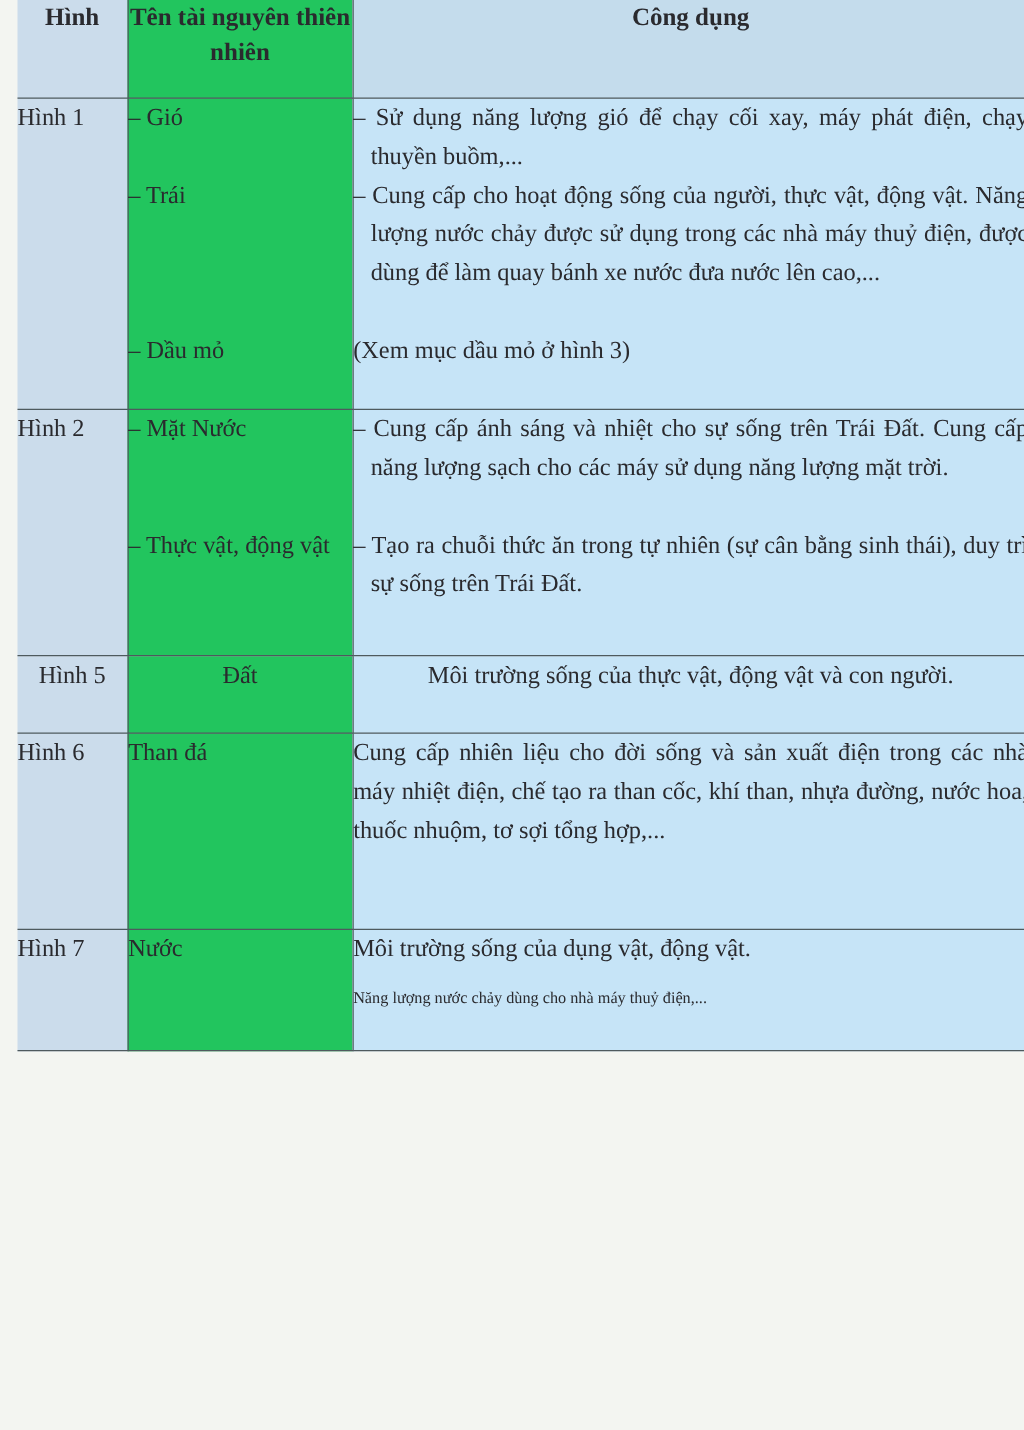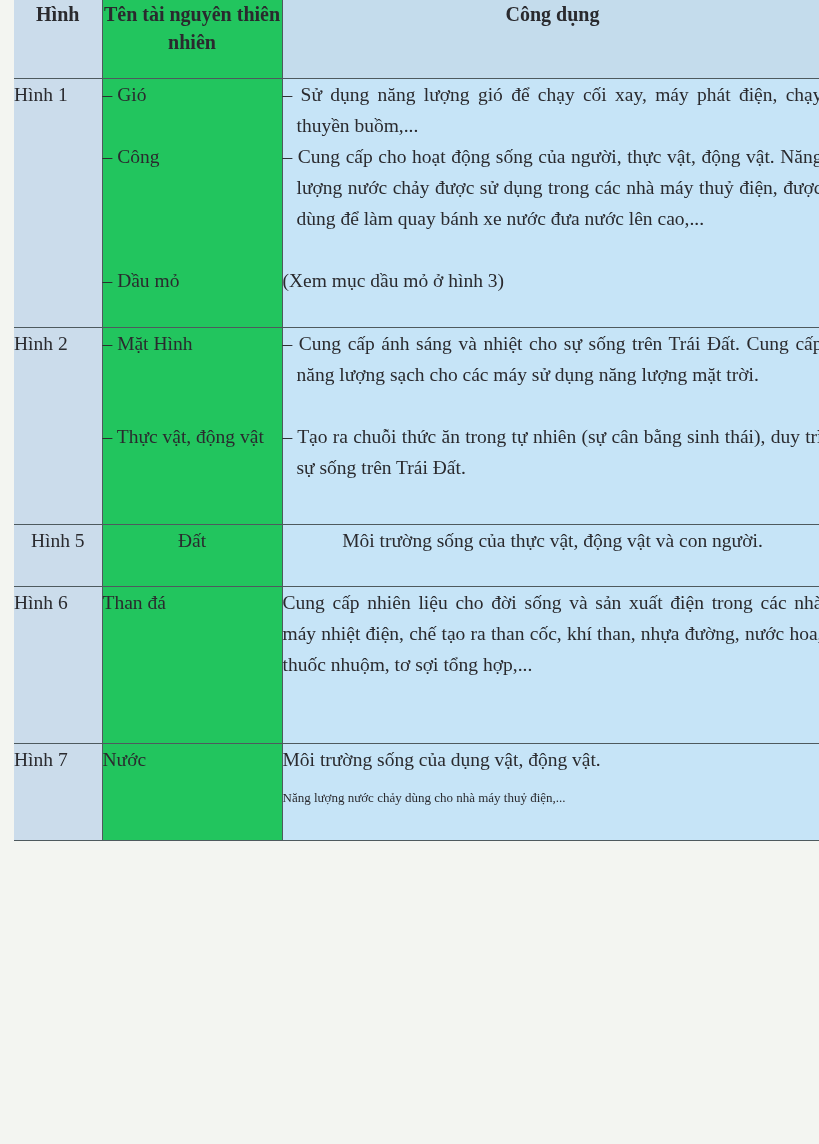--- a/index.html
+++ b/index.html
@@ -73,34 +73,34 @@
         <th class="h-name">Tên tài nguyên thiên nhiên</th>
         <th class="h-use">Công dụng</th>
       </tr>
     </thead>
     <tbody>
 
       <tr class="row-h1">
         <td class="fig">Hình 1</td>
         <td class="name">
           <span class="seg" style="height:62px">– Gió</span>
-          <span class="seg" style="height:124px">– Công</span>
+          <span class="seg" style="height:124px">– Trái</span>
           <span class="seg">– Dầu mỏ</span>
         </td>
         <td class="use">
           <span class="seg hanging" style="height:62px">– Sử dụng năng lượng gió để chạy cối xay, máy phát điện, chạy thuyền buồm,...</span>
           <span class="seg hanging" style="height:124px">– Cung cấp cho hoạt động sống của người, thực vật, động vật. Năng lượng nước chảy được sử dụng trong các nhà máy thuỷ điện, được dùng để làm quay bánh xe nước đưa nước lên cao,...</span>
           <span class="seg">(Xem mục dầu mỏ ở hình 3)</span>
         </td>
       </tr>
 
       <tr class="row-h2">
         <td class="fig">Hình 2</td>
         <td class="name">
-          <span class="seg" style="height:93px">– Mặt Hình</span>
+          <span class="seg" style="height:93px">– Mặt Nước</span>
           <span class="seg hanging" style="width:150px">– Thực vật, động vật</span>
         </td>
         <td class="use">
           <span class="seg hanging" style="height:93px">– Cung cấp ánh sáng và nhiệt cho sự sống trên Trái Đất. Cung cấp năng lượng sạch cho các máy sử dụng năng lượng mặt trời.</span>
           <span class="seg hanging">– Tạo ra chuỗi thức ăn trong tự nhiên (sự cân bằng sinh thái), duy trì sự sống trên Trái Đất.</span>
         </td>
       </tr>
 
 
 

